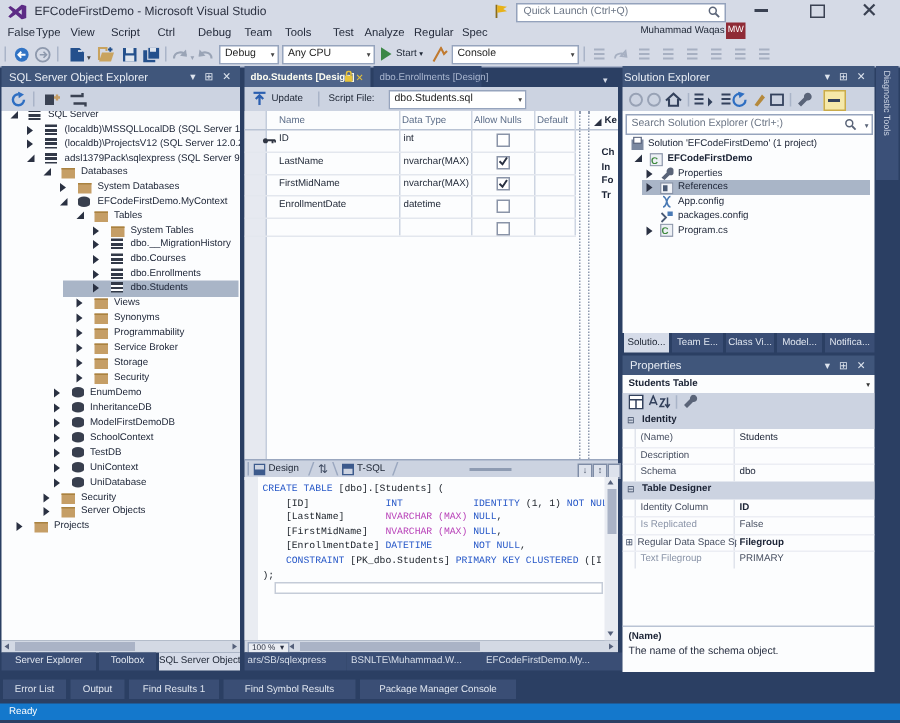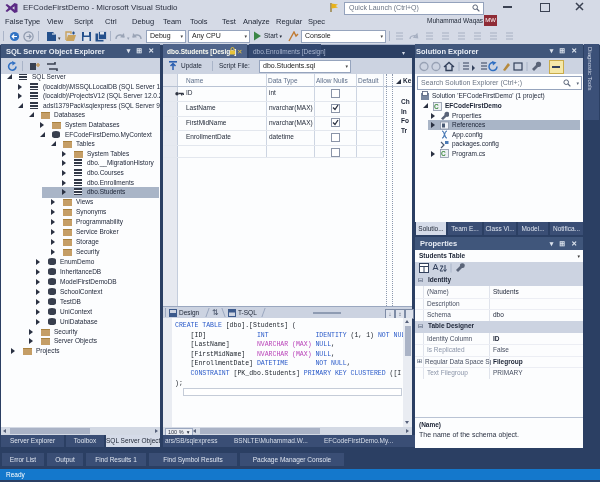--- a/index.html
+++ b/index.html
@@ -9,21 +9,21 @@
   .abs{position:absolute;}
   .t7{font-size:6.5px;color:#1c2433;white-space:nowrap;}
   .t8{font-size:8px;color:#1c2433;white-space:nowrap;text-align:center;}
   .gt{color:#5d6e89;}
   
   #chrome{position:absolute;left:0;top:0;width:600px;height:44px;background:#d5dae6;}
   .menuitem{position:absolute;top:17px;font-size:7.5px;color:#232a3a;}
   .combo{position:absolute;background:#fff;border:1px solid #96a4bd;font-size:7px;color:#222;}
   .combo .arr{position:absolute;right:2px;top:2px;font-size:5px;color:#444;}
   
-  .ptitle{position:absolute;background:#40567b;color:#e8edf5;font-size:7.5px;font-weight:bold;}
+  .ptitle{position:absolute;background:#40567b;color:#e8edf5;font-size:7.5px;}
   .ptools{position:absolute;background:#ccd3e1;}
   .white{position:absolute;background:#fcfdfe;}
   .selbar{position:absolute;background:#a9b5c7;}
   .tab{position:absolute;font-size:6.5px;white-space:nowrap;text-align:center;}
   .dtab{background:#3a4e75;color:#dfe5ef;}
   .ltab{background:#d5dbe8;color:#1c2433;}
   .kw{color:#2859c8;}
   .mg{color:#b944b9;}
   .id2{color:#20262e;}
   .trow{position:absolute;height:10px;line-height:10px;font-size:6.5px;color:#1b2335;white-space:nowrap;}

